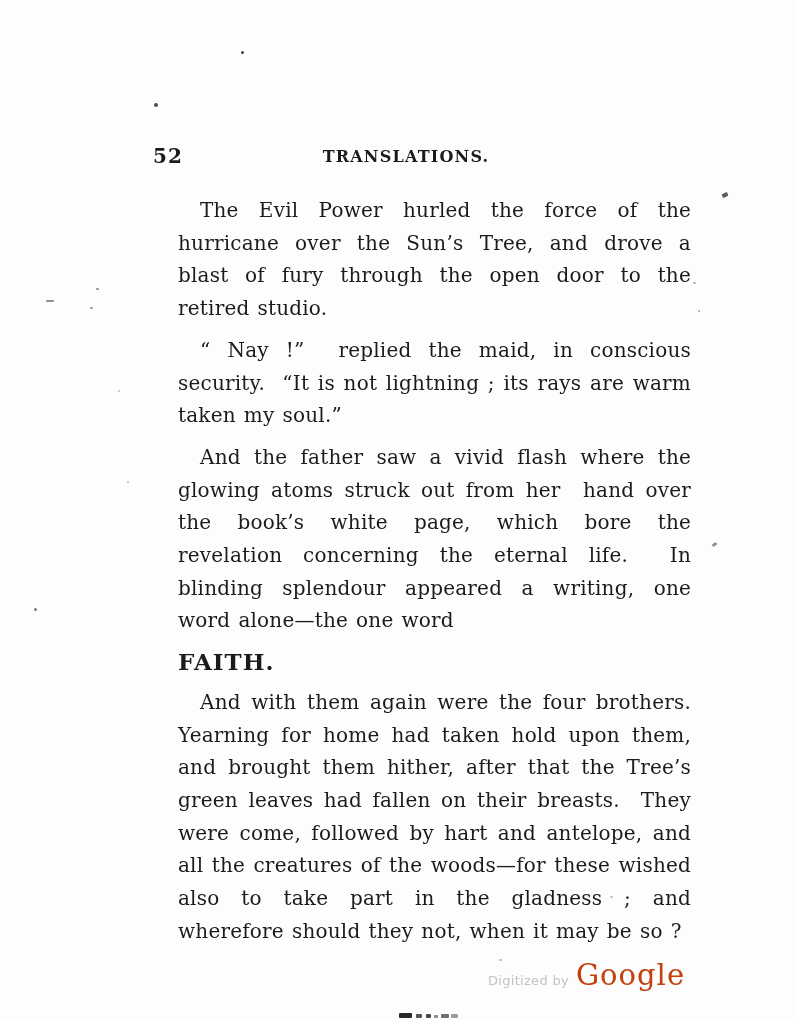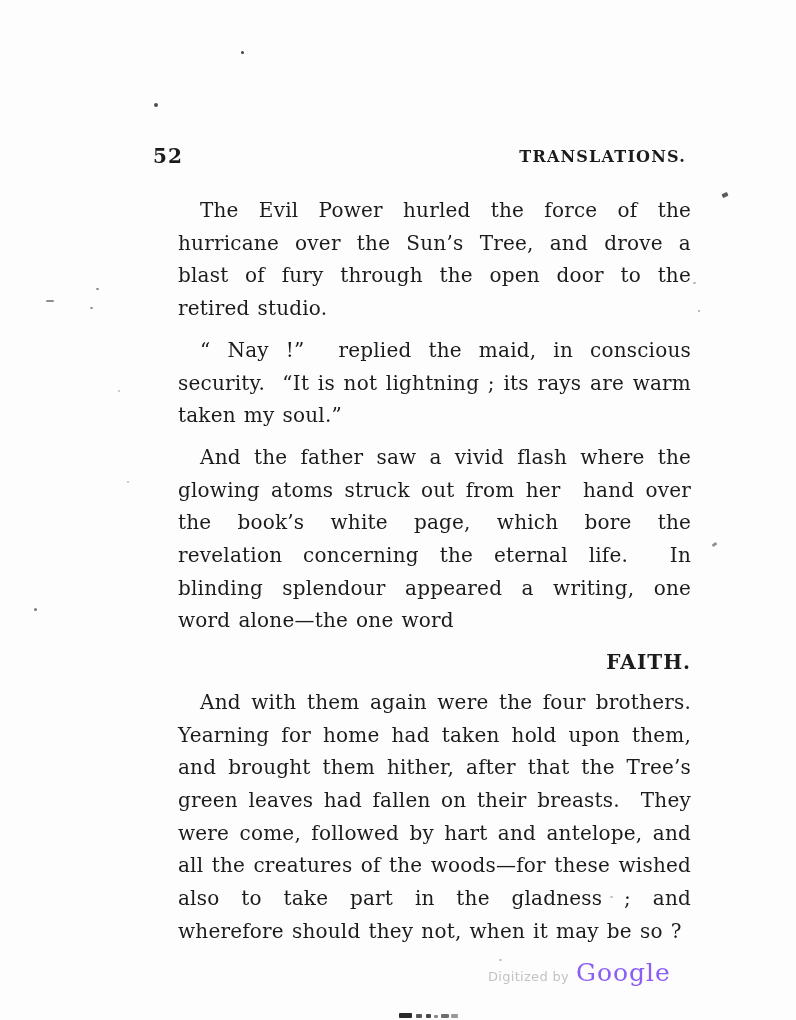--- a/index.html
+++ b/index.html
@@ -30,21 +30,21 @@
     top: 0;
     font-size: 20px;
     font-weight: 700;
     letter-spacing: 1px;
   }
   .running-title {
     position: absolute;
     left: 0;
     right: 0;
     top: 3px;
-    text-align: right;
+    text-align: center;
     font-size: 16px;
     font-weight: 700;
     letter-spacing: 1.2px;
   }
   
   .text-block {
     position: absolute;
     left: 178px;
     top: 194px;
     width: 513px;
@@ -54,44 +54,44 @@
     word-spacing: 1.5px;
     letter-spacing: 0.2px;
   }
   .para {
     margin: 0 0 9px 0;
     text-indent: 22px;
     white-space: pre-wrap;
   }
   .section-heading {
     margin: 3px 0 7px 0;
-    font-size: 20px;
+    font-size: 23px;
     font-weight: 700;
-    text-align: right;
+    text-align: left;
     text-indent: 0;
     letter-spacing: 1px;
   }
   
   .watermark {
     position: absolute;
     left: 488px;
     top: 958px;
     display: flex;
     align-items: baseline;
   }
   .wm-prefix {
     font-family: "DejaVu Sans", sans-serif;
     font-size: 13px;
     color: #c3c3c3;
     letter-spacing: 0.3px;
   }
   .wm-logo {
     font-family: "DejaVu Serif", serif;
-    font-size: 25px;
-    color: #8b5cf6;
+    font-size: 29px;
+    color: #c2410c;
     margin-left: 7px;
     letter-spacing: 1px;
   }
   
   .speck {
     position: absolute;
     background: #222;
     border-radius: 50%;
   }
   .smudge {

